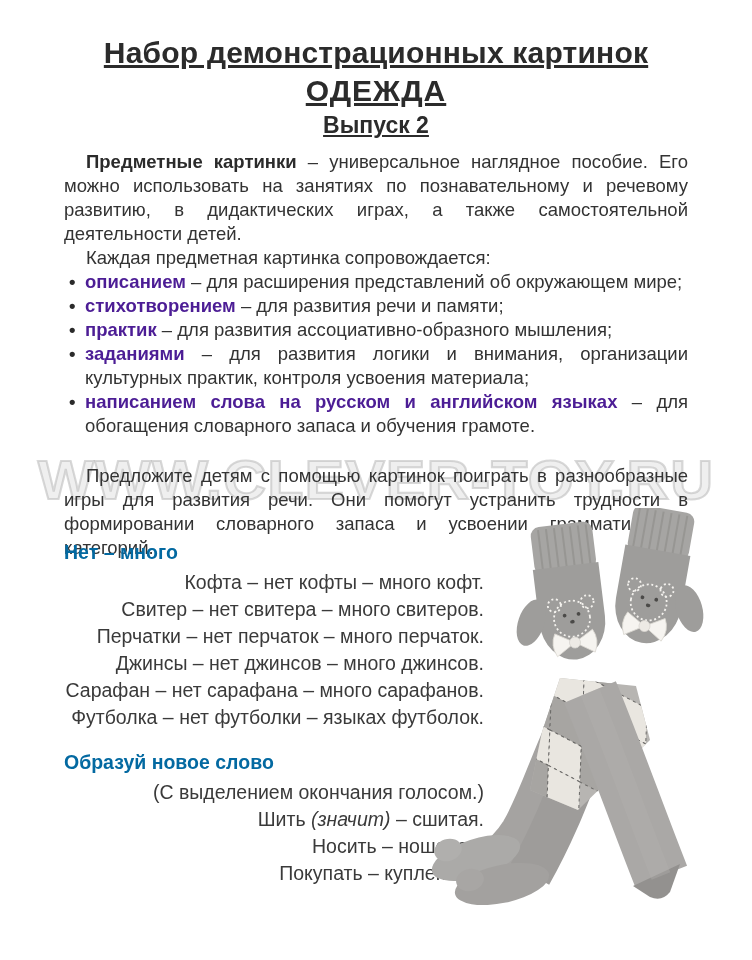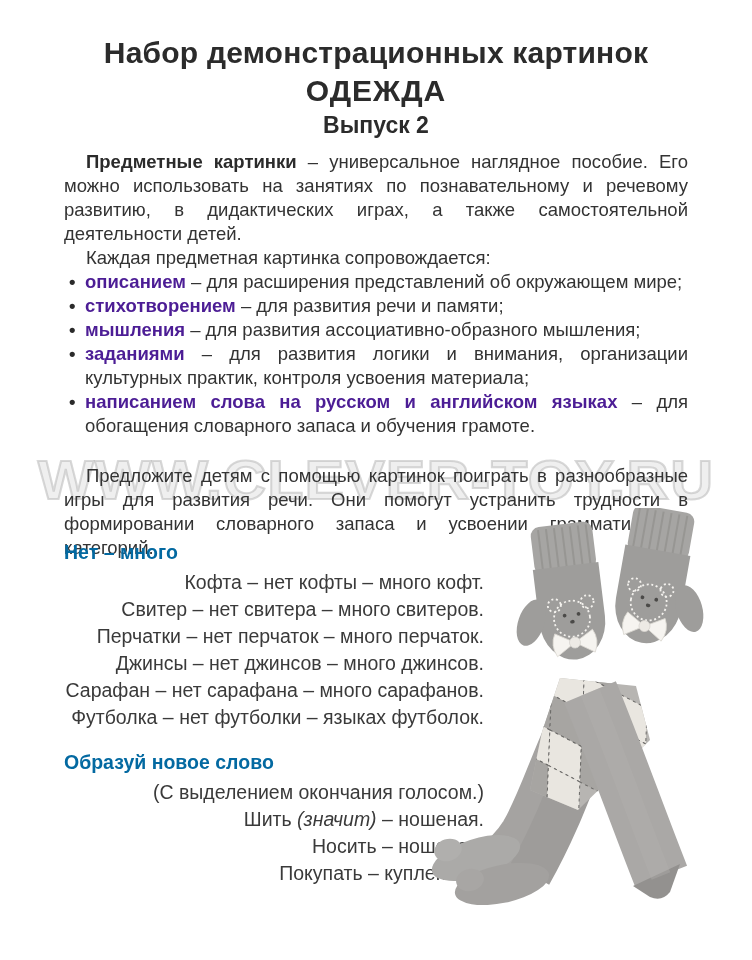--- a/index.html
+++ b/index.html
@@ -7,21 +7,21 @@
   body {
     width: 752px; height: 960px;
     position: relative;
     overflow: hidden;
     font-family: "Liberation Sans", sans-serif;
     color: #333333;
   }
   .page { position: absolute; inset: 0; background: #ffffff; }
 
   
-  .titles { margin-top: 34px; text-align: center; color: #2b2b2b; }
+  .titles { margin-top: 34px; text-align: center; color: #2b2b2b; text-decoration: underline; }
   .titles h1 { font-size: 30px; line-height: 38px; font-weight: bold; letter-spacing: 0.2px; }
   .titles h2 { font-size: 30px; line-height: 38px; font-weight: bold; letter-spacing: 1px; }
   .titles h3 { font-size: 23px; line-height: 30px; font-weight: bold; }
 
   
   .watermark {
     position: absolute; top: 447px; left: 0; width: 752px;
     text-align: center;
     font-size: 56px; font-weight: bold; letter-spacing: 1px;
     color: transparent;
@@ -86,21 +86,21 @@
   </header>
 
   <div class="content">
     <section class="intro">
       <p class="para indent"><b>Предметные картинки</b><span> – универсальное наглядное пособие. Его можно использовать на занятиях по познавательному и речевому развитию, в дидактических играх, а также самостоятельной деятельности детей.</span></p>
       <p class="para indent">Каждая предметная картинка сопровождается:</p>
 
       <ul class="bullets">
         <li><span class="dot">•</span><b>описанием</b><span> – для расширения представлений об окружающем мире;</span></li>
         <li><span class="dot">•</span><b>стихотворением</b><span> – для развития речи и памяти;</span></li>
-        <li><span class="dot">•</span><b>мышления</b><span> – для развития ассоциативно-образного мышления;</span></li>
+        <li><span class="dot">•</span><b>практик</b><span> – для развития ассоциативно-образного мышления;</span></li>
         <li><span class="dot">•</span><b>заданиями</b><span> – для развития логики и внимания, организации культурных практик, контроля усвоения материала;</span></li>
         <li><span class="dot">•</span><b>написанием слова на русском и английском языках</b><span> – для обогащения словарного запаса и обучения грамоте.</span></li>
       </ul>
 
       <p class="para indent p2">Предложите детям с помощью картинок поиграть в разнообразные игры для развития речи. Они помогут устранить трудности в формировании словарного запаса и усвоении грамматических категорий.</p>
     </section>
   </div>
 
   <section class="exercise ex1">
     <h4>Нет – много</h4>
@@ -108,21 +108,21 @@
     <div class="line">Свитер – нет свитера – много свитеров.</div>
     <div class="line">Перчатки – нет перчаток – много перчаток.</div>
     <div class="line">Джинсы – нет джинсов – много джинсов.</div>
     <div class="line">Сарафан – нет сарафана – много сарафанов.</div>
     <div class="line">Футболка – нет футболки – языках футболок.</div>
   </section>
 
   <section class="exercise ex2">
     <h4>Образуй новое слово</h4>
     <div class="line">(С выделением окончания голосом.)</div>
-    <div class="line"><span>Шить </span><i>(значит)</i><span> – ношеная.</span></div>
+    <div class="line"><span>Шить </span><i>(значит)</i><span> – сшитая.</span></div>
     <div class="line">Носить – ношеная.</div>
     <div class="line">Покупать – купленная.</div>
   </section>
 
   <figure class="fig fig-mittens">
     <svg viewBox="0 0 240 185" xmlns="http://www.w3.org/2000/svg">
       <defs>
         <g id="mitten">
 
           <rect x="40" y="0" width="62" height="48" rx="9" fill="#a6a5a3"></rect>

